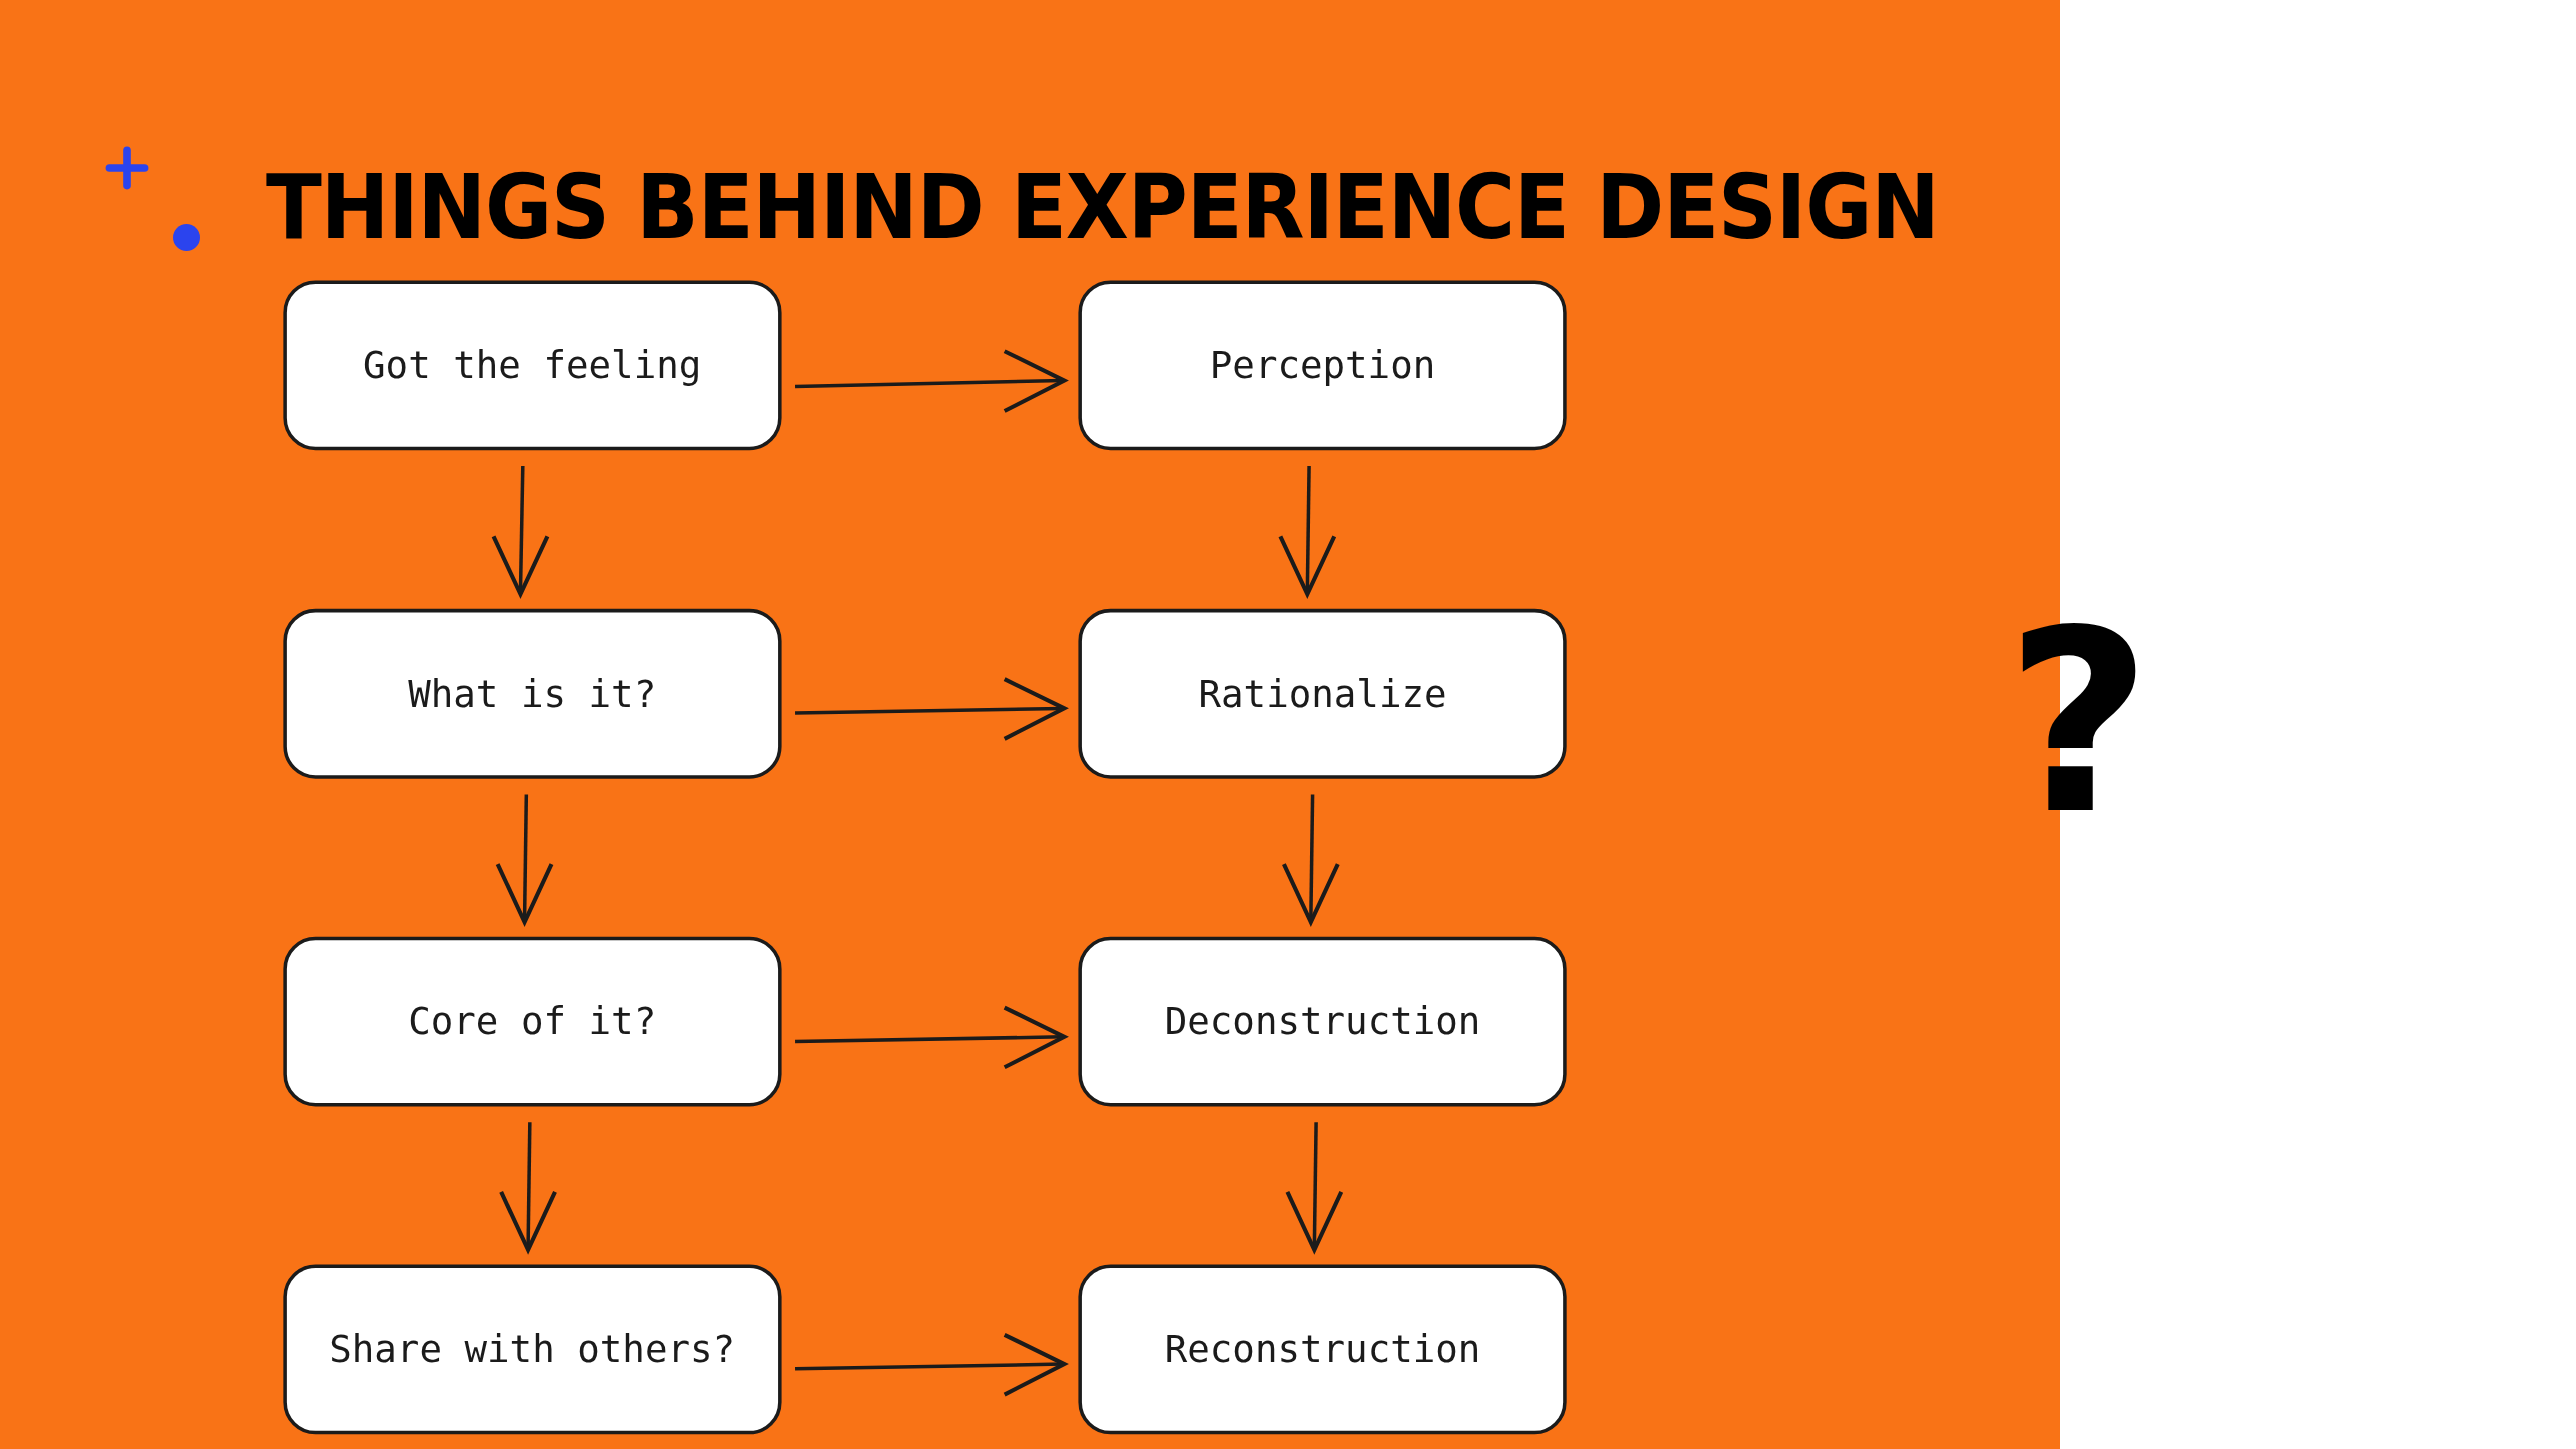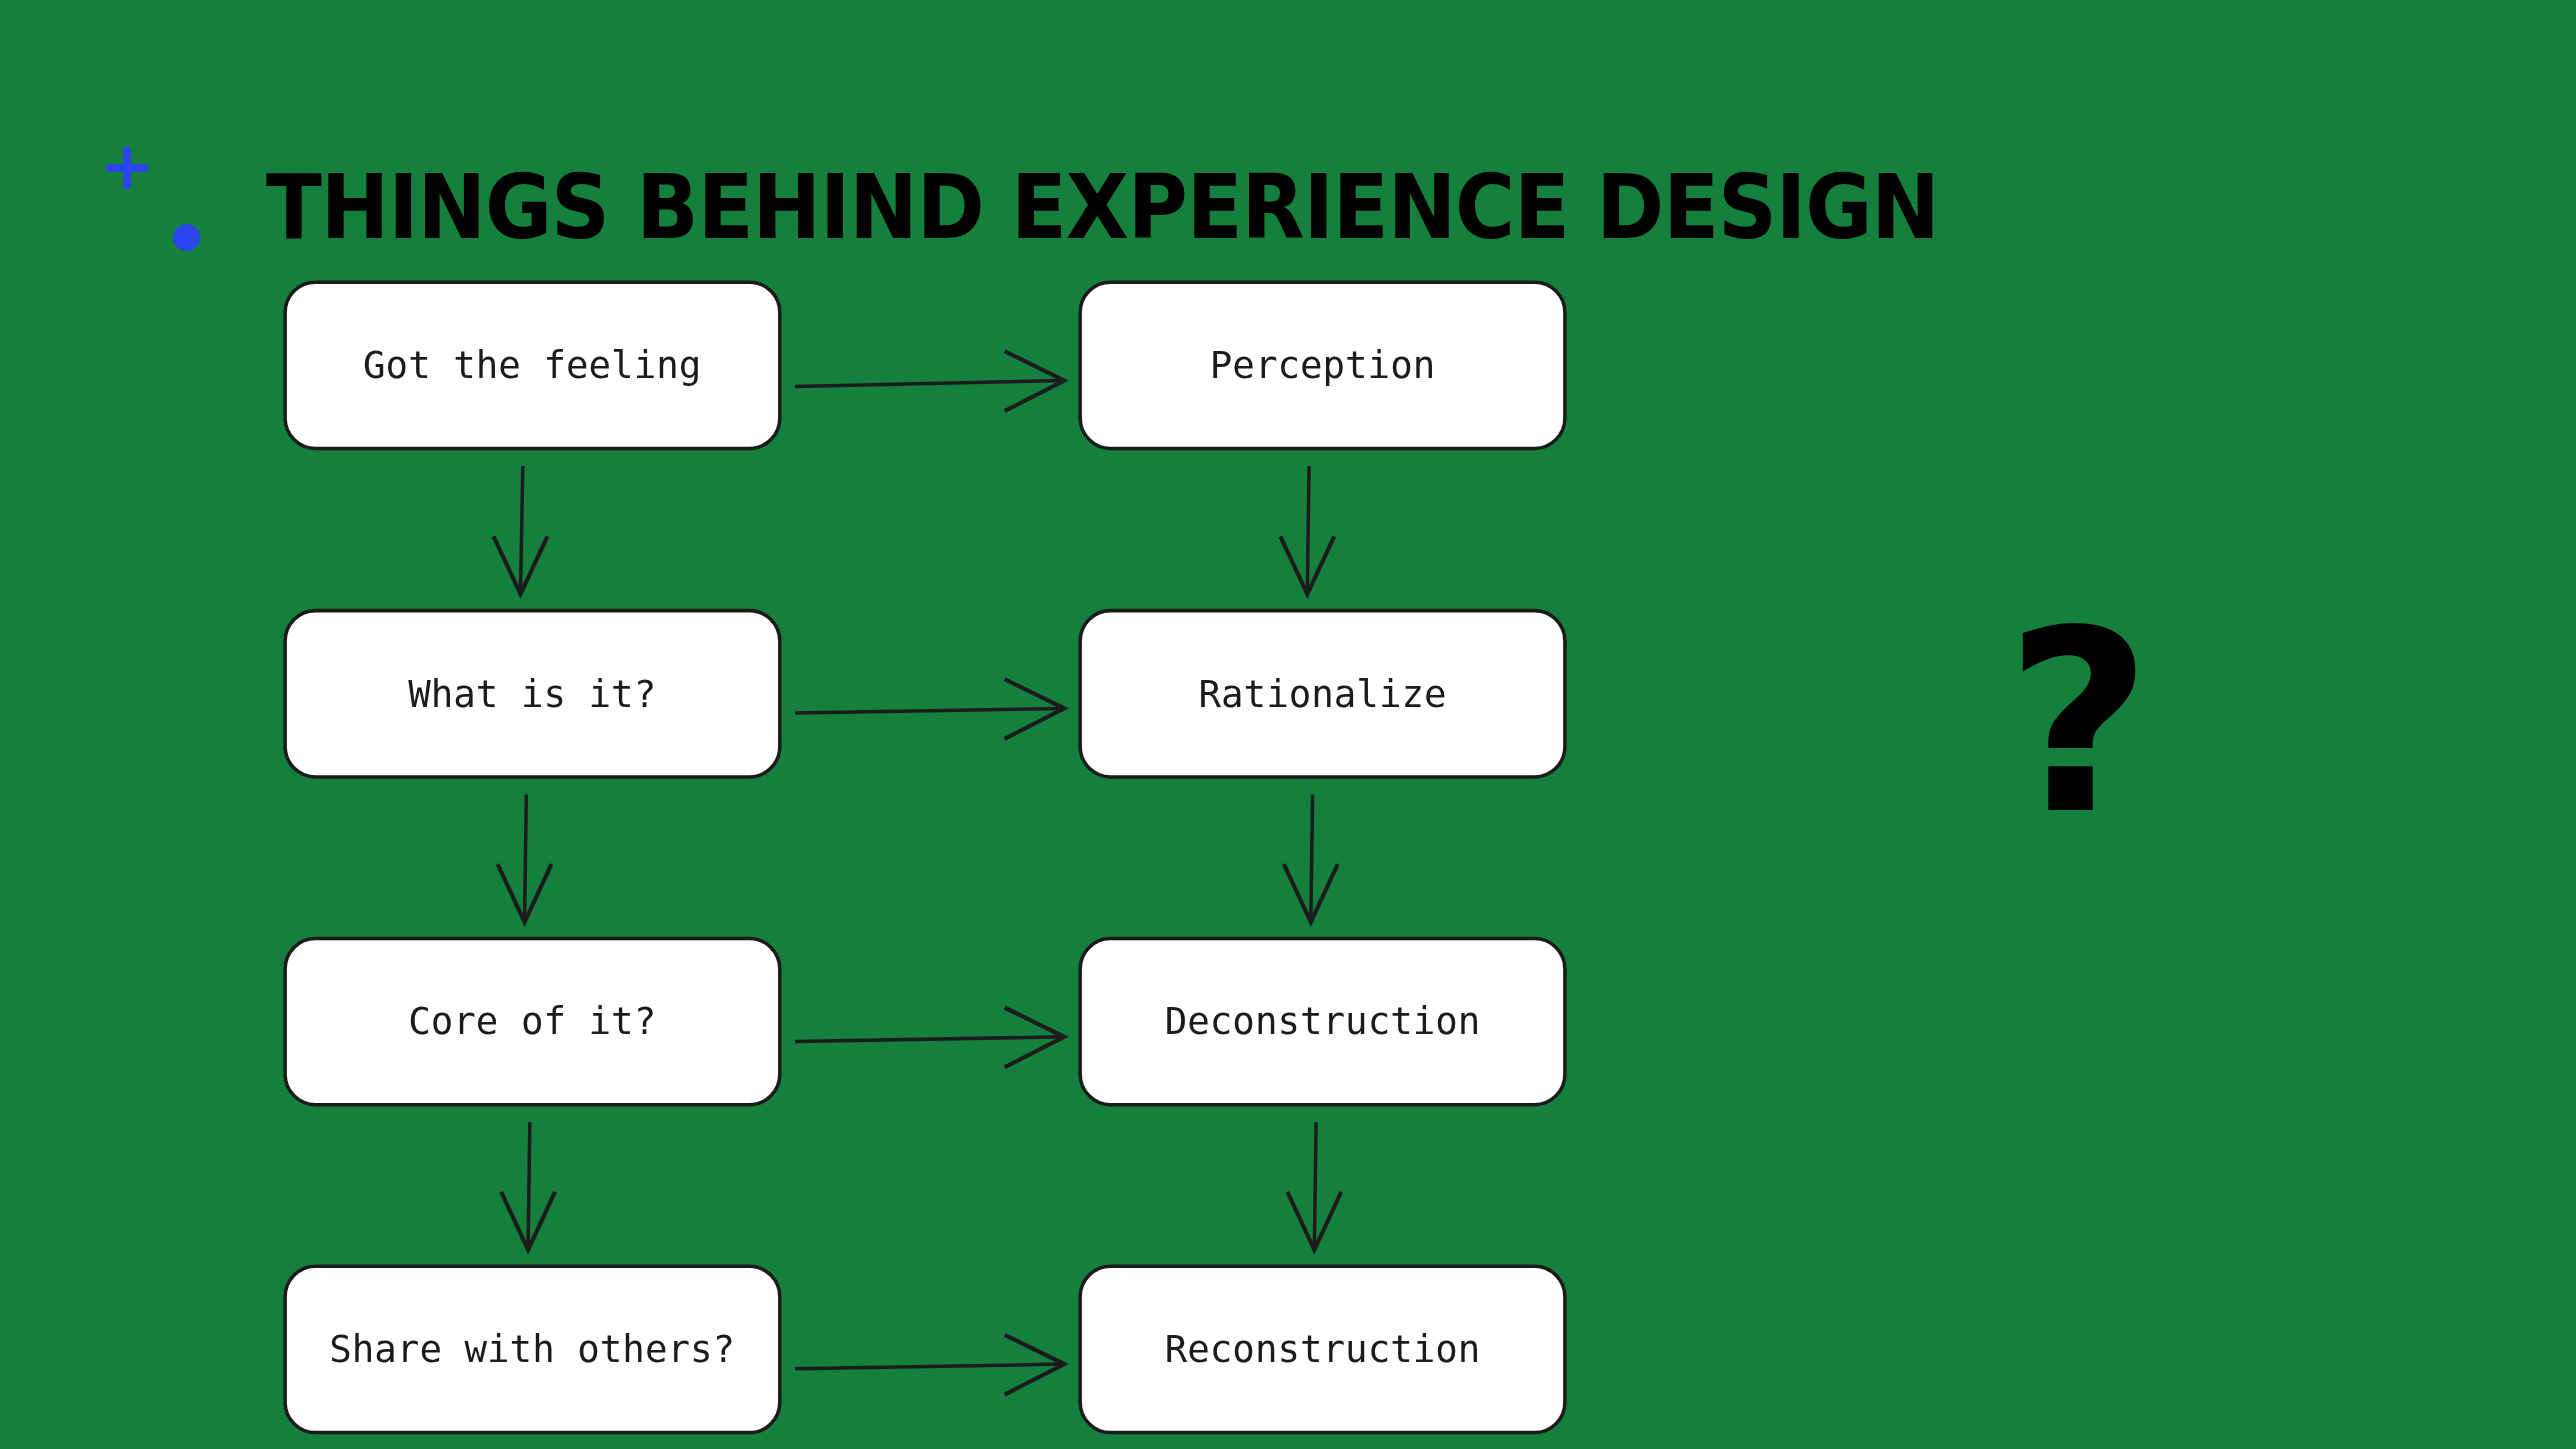--- a/index.html
+++ b/index.html
@@ -10,23 +10,23 @@
   body {
     width: 2576px;
     height: 1449px;
     position: relative;
     overflow: hidden;
     font-family: "Liberation Sans", sans-serif;
   }
   #slide {
     position: absolute;
     left: 0; top: 0;
-    width: 2576px;
+    width: 2060px;
     height: 1449px;
-    background: #15803d;
+    background: #f97316;
   }
 
   
   .plus-mark {
     position: absolute;
     left: 100px;
     top: 141px;
     width: 54px;
     height: 54px;
     pointer-events: none;

